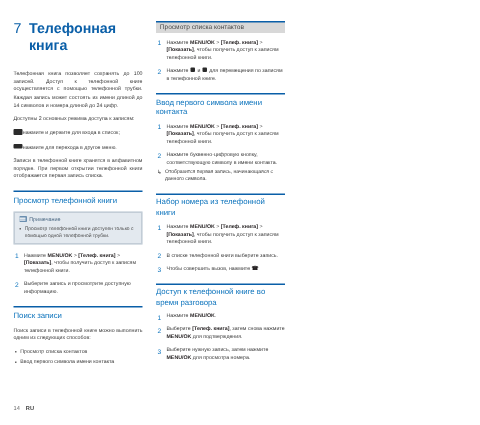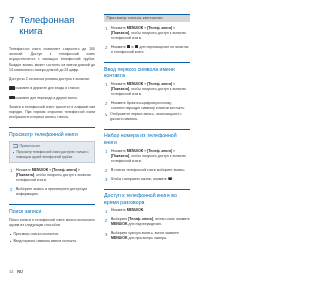--- a/index.html
+++ b/index.html
@@ -39,21 +39,21 @@
   .chapter {
     display: flex;
     gap: 5px;
     color: #0a5fa8;
     font-size: 9.5px;
     line-height: 11px;
     font-weight: normal;
     margin-bottom: 11px;
   }
   .chapter-num { flex: 0 0 auto; }
-  .chapter-title { flex: 1 1 auto; }
+  .chapter-title { flex: 1 1 auto; font-weight: bold; }
 
   
   p.body {
     font-size: 3.5px;
     line-height: 5.2px;
     margin: 0 0 4px 0;
     text-align: justify;
     color: #3a3a3a;
   }
   p.body:last-child { margin-bottom: 0; }

